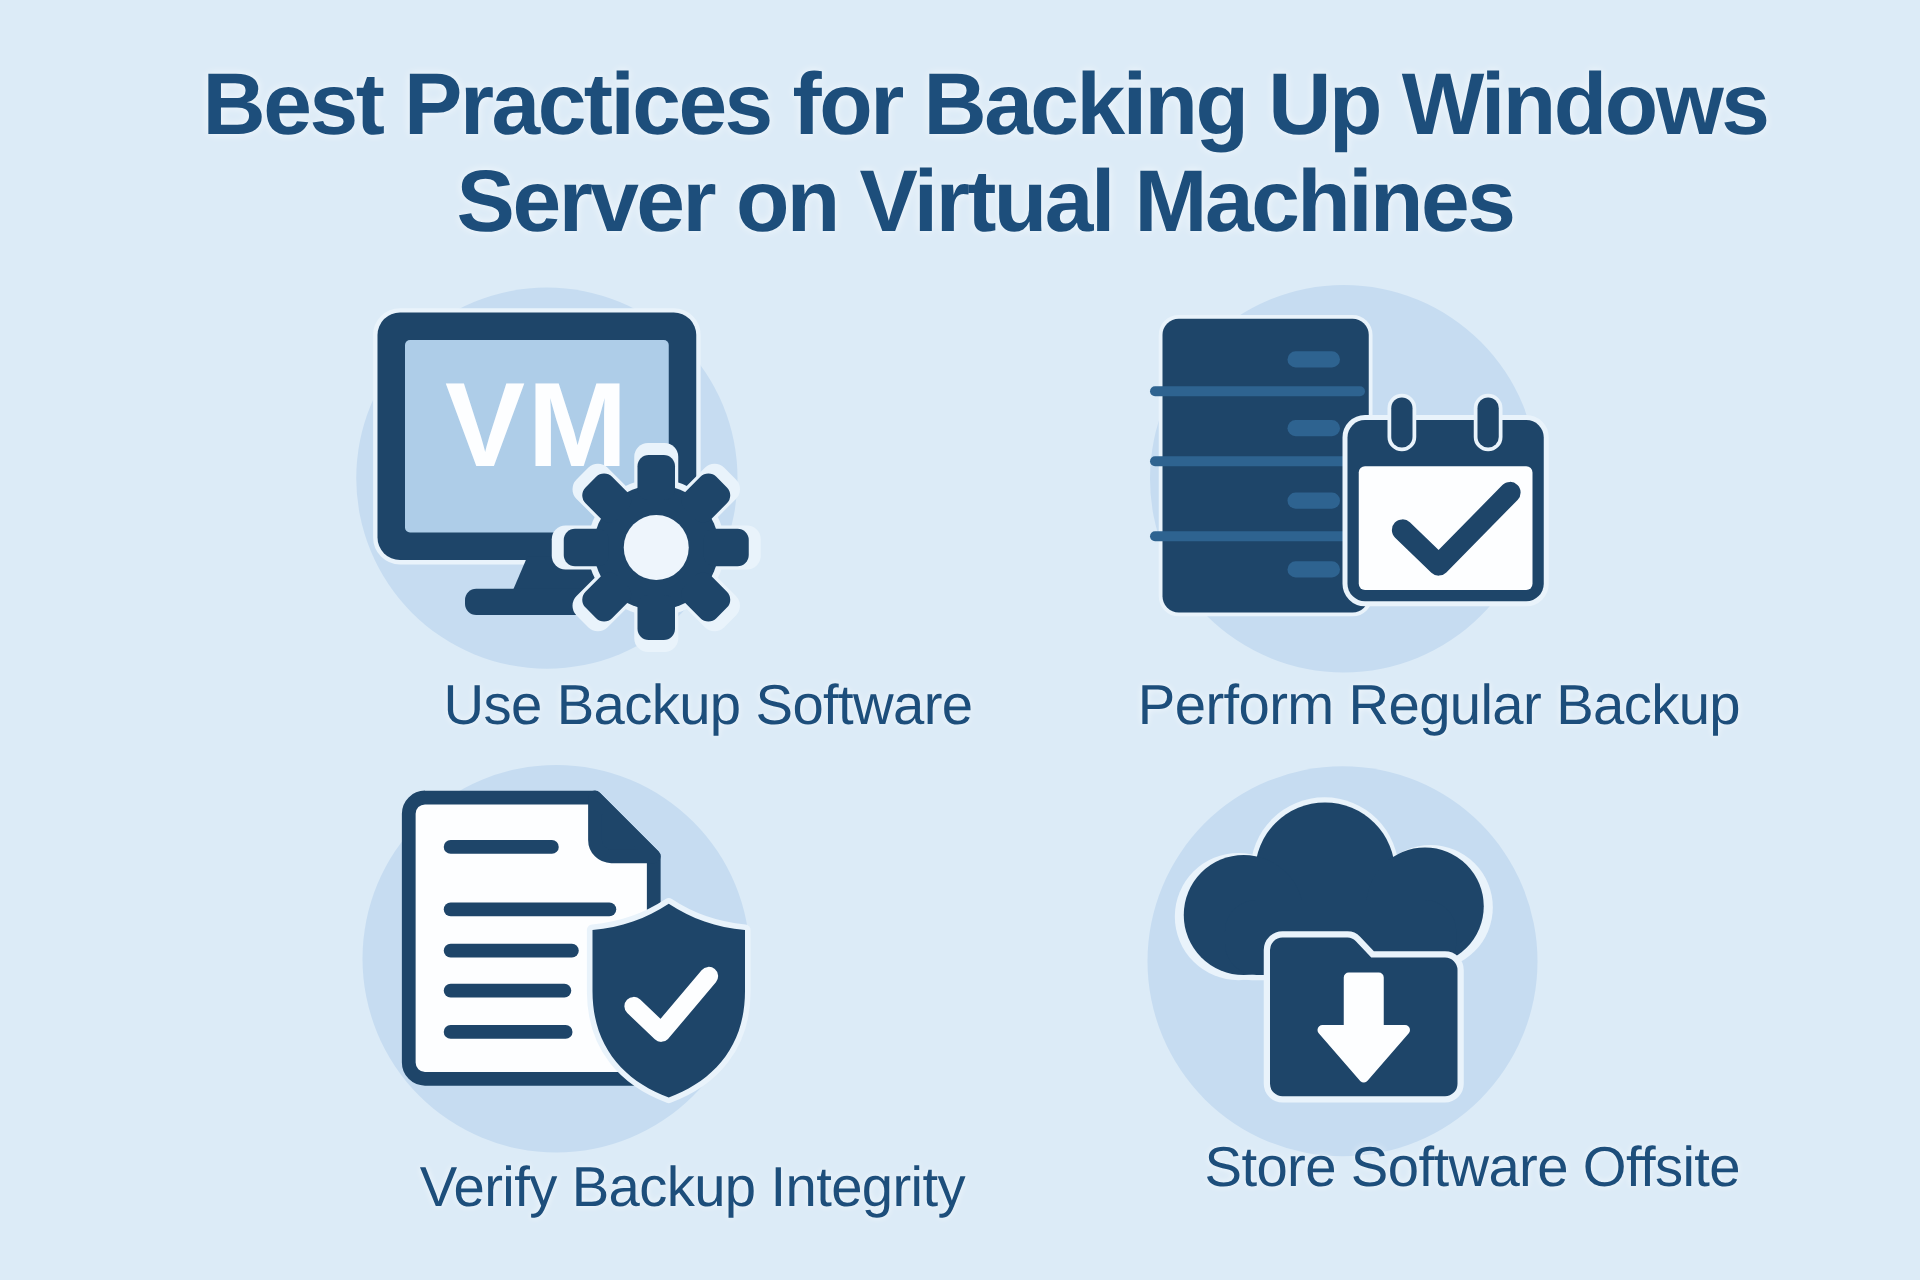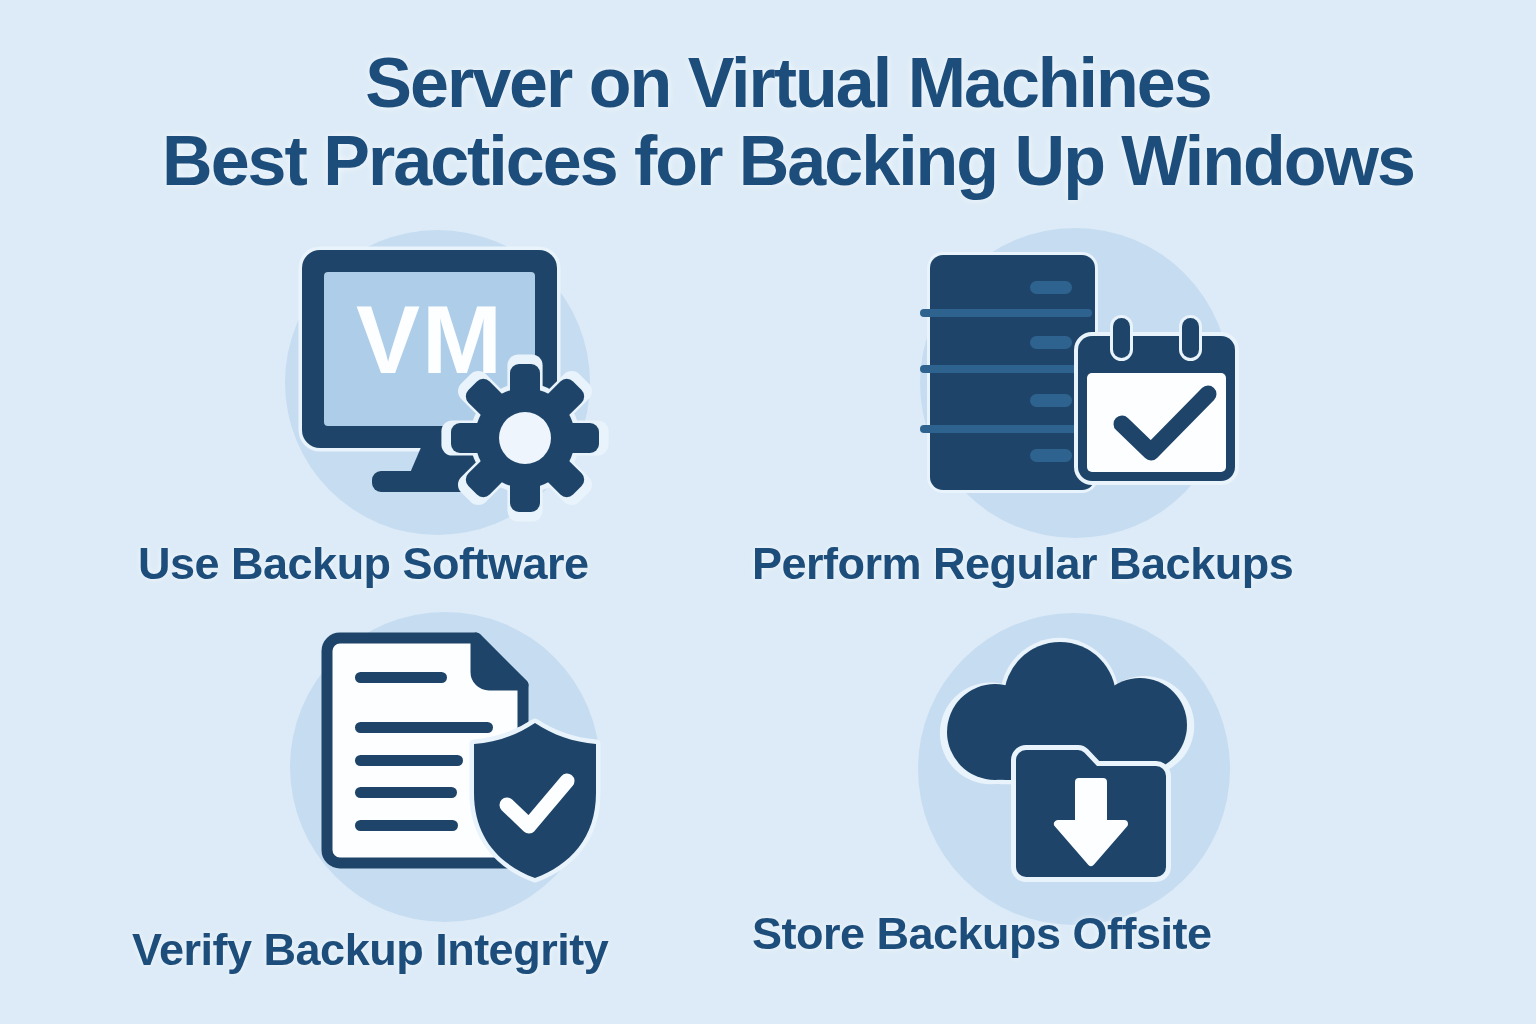--- a/index.html
+++ b/index.html
@@ -17,42 +17,42 @@
   .circle{position:absolute;border-radius:50%;background:var(--circle-background,#c6dcf1);}
   .c1{left:285px;top:230px;width:305px;height:305px;}
   .c2{left:920px;top:228px;width:310px;height:310px;}
   .c3{left:290px;top:612px;width:310px;height:310px;}
   .c4{left:918px;top:613px;width:312px;height:312px;}
   .icon{position:absolute;overflow:visible;}
   .i1{left:290px;top:245px;width:320px;height:280px;}
   .i2{left:910px;top:248px;width:350px;height:260px;}
   .i3{left:310px;top:625px;width:340px;height:265px;}
   .i4{left:920px;top:630px;width:340px;height:250px;}
-  .label{position:absolute;width:640px;text-align:left;color:var(--text-navy,#1d4e7b);
-    font-weight:700;font-size:45px;letter-spacing:-.5px;white-space:nowrap;
+  .label{position:absolute;width:640px;text-align:right;color:var(--text-navy,#1d4e7b);
+    font-weight:400;font-size:45px;letter-spacing:-.5px;white-space:nowrap;
     text-shadow:0 0 6px rgba(255,255,255,.7);}
   .l1{left:138px;top:538px;} .l2{left:752px;top:538px;}
   .l3{left:132px;top:908px;margin-top:16px;} .l4{left:752px;top:908px;}
   
   .fp{fill:var(--icon-primary,#1e4569)} .fa{fill:var(--icon-accent,#2e6390)}
   .fw{fill:var(--white,#fdfeff)} .fs{fill:var(--screen-blue,#aecde8)}
   .fl{fill:var(--icon-glow,#e9f3fb)} .fn{fill:none}
   .sp{stroke:var(--icon-primary,#1e4569)} .sw{stroke:var(--white,#fdfeff)}
   .sl{stroke:var(--icon-glow,#e9f3fb)} .ol{paint-order:stroke}
   .rc{stroke-linecap:round;stroke-linejoin:round}
   .vm-text{font-family:"Liberation Sans", sans-serif;font-weight:bold;font-size:96px;letter-spacing:2px;}
 </style>
 </head>
 <body>
 
 <div class="canvas">
 
   <div class="title">
+    <div>Best Practices for Backing Up Windows</div>
     <div>Server on Virtual Machines</div>
-    <div>Best Practices for Backing Up Windows</div>
   </div>
 
   <div class="circle c1"></div>
   <svg class="icon i1" viewBox="0 0 320 280">
     <g>
       <rect class="fp sl ol" stroke-width="7" x="12" y="5" width="255" height="198" rx="18"></rect>
       <rect class="fs" x="34" y="27" width="211" height="154" rx="4"></rect>
       <text class="fw vm-text" x="140" y="128" text-anchor="middle">VM</text>
       <path class="fp" d="M132,200 L188,200 L200,228 L120,228 Z"></path>
       <rect class="fp" x="82" y="226" width="112" height="21" rx="9"></rect>
@@ -130,21 +130,21 @@
       <rect class="fa" x="120" y="201" width="42" height="13" rx="6.5"></rect>
     </g>
     <g>
       <rect class="fp sl ol" stroke-width="8" x="168" y="88" width="157" height="145" rx="14"></rect>
       <rect class="fw" x="177" y="125" width="139" height="99" rx="5"></rect>
       <rect class="fp sl ol" stroke-width="6" x="203" y="70" width="17" height="40" rx="8.5"></rect>
       <rect class="fp sl ol" stroke-width="6" x="272" y="70" width="17" height="40" rx="8.5"></rect>
       <path class="fn sp rc" stroke-width="17" d="M212,176 L241,204 L298,146"></path>
     </g>
   </svg>
-  <div class="label l2">Perform Regular Backups</div>
+  <div class="label l2">Perform Regular Backup</div>
 
   <div class="circle c3"></div>
   <svg class="icon i3" viewBox="0 0 340 265">
     <g>
       <path class="fw sp rc" stroke-width="11" d="M30,13 H166 L213,60 V225 a13,13 0 0 1 -13,13 H30 a13,13 0 0 1 -13,-13 V26 a13,13 0 0 1 13,-13 Z"></path>
       <path class="fp sp rc" stroke-width="11" d="M166,13 V47 a13,13 0 0 0 13,13 H213 Z"></path>
       <rect class="fp" x="45" y="47" width="92" height="11" rx="5.5"></rect>
       <rect class="fp" x="45" y="97" width="138" height="11" rx="5.5"></rect>
       <rect class="fp" x="45" y="130" width="108" height="11" rx="5.5"></rect>
       <rect class="fp" x="45" y="162" width="102" height="11" rx="5.5"></rect>
@@ -171,15 +171,15 @@
         <circle cx="75" cy="102" r="48"></circle>
         <circle cx="220" cy="95" r="47"></circle>
         <rect x="60" y="90" width="185" height="60" rx="25"></rect>
       </g>
     </g>
     <g>
       <path class="fp sl ol rc" stroke-width="10" d="M106,120 h52 a9,9 0 0 1 6.5,2.8 l12.5,13.2 h59 a10,10 0 0 1 10,10 v91 a10,10 0 0 1 -10,10 H106 a10,10 0 0 1 -10,-10 V130 a10,10 0 0 1 10,-10 Z"></path>
       <path class="fw sw rc" stroke-width="8" d="M159,152 h24 v42 h21 l-33,38 -33,-38 h21 Z"></path>
     </g>
   </svg>
-  <div class="label l4">Store Backups Offsite</div>
+  <div class="label l4">Store Software Offsite</div>
 
 </div>
 
 </body></html>

